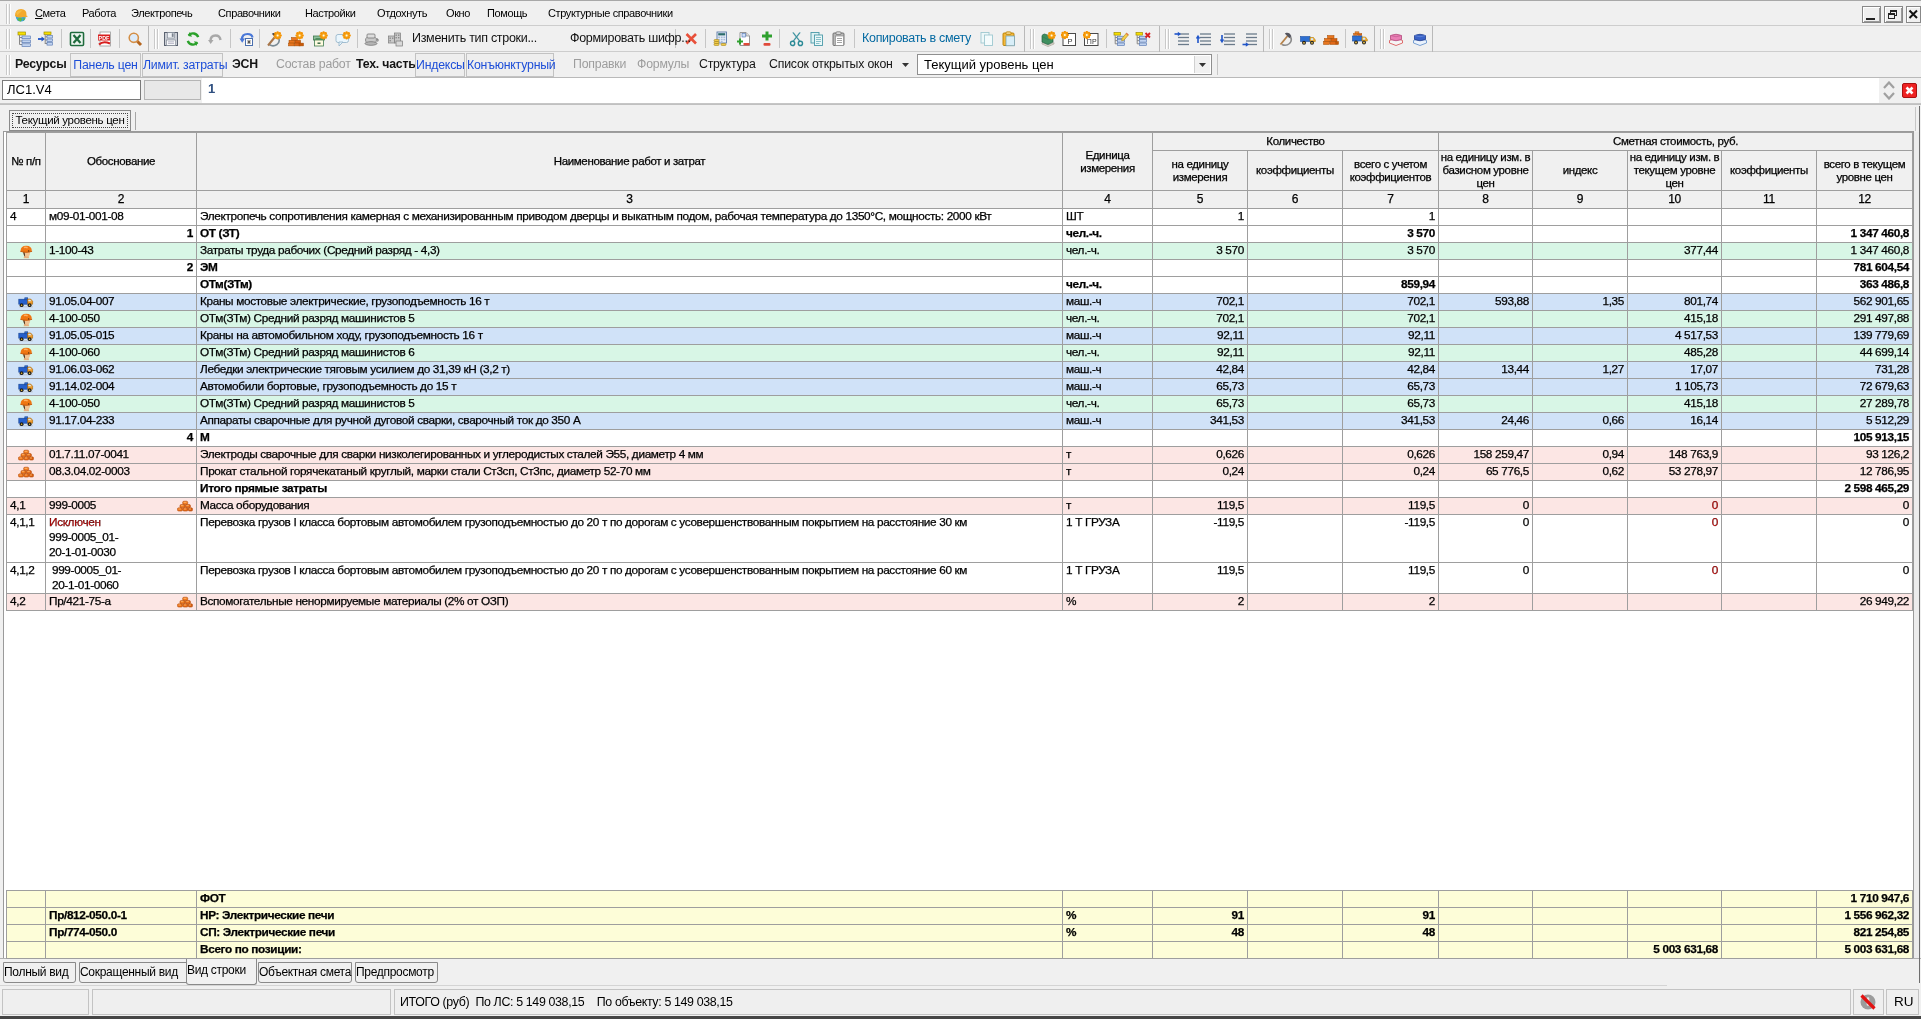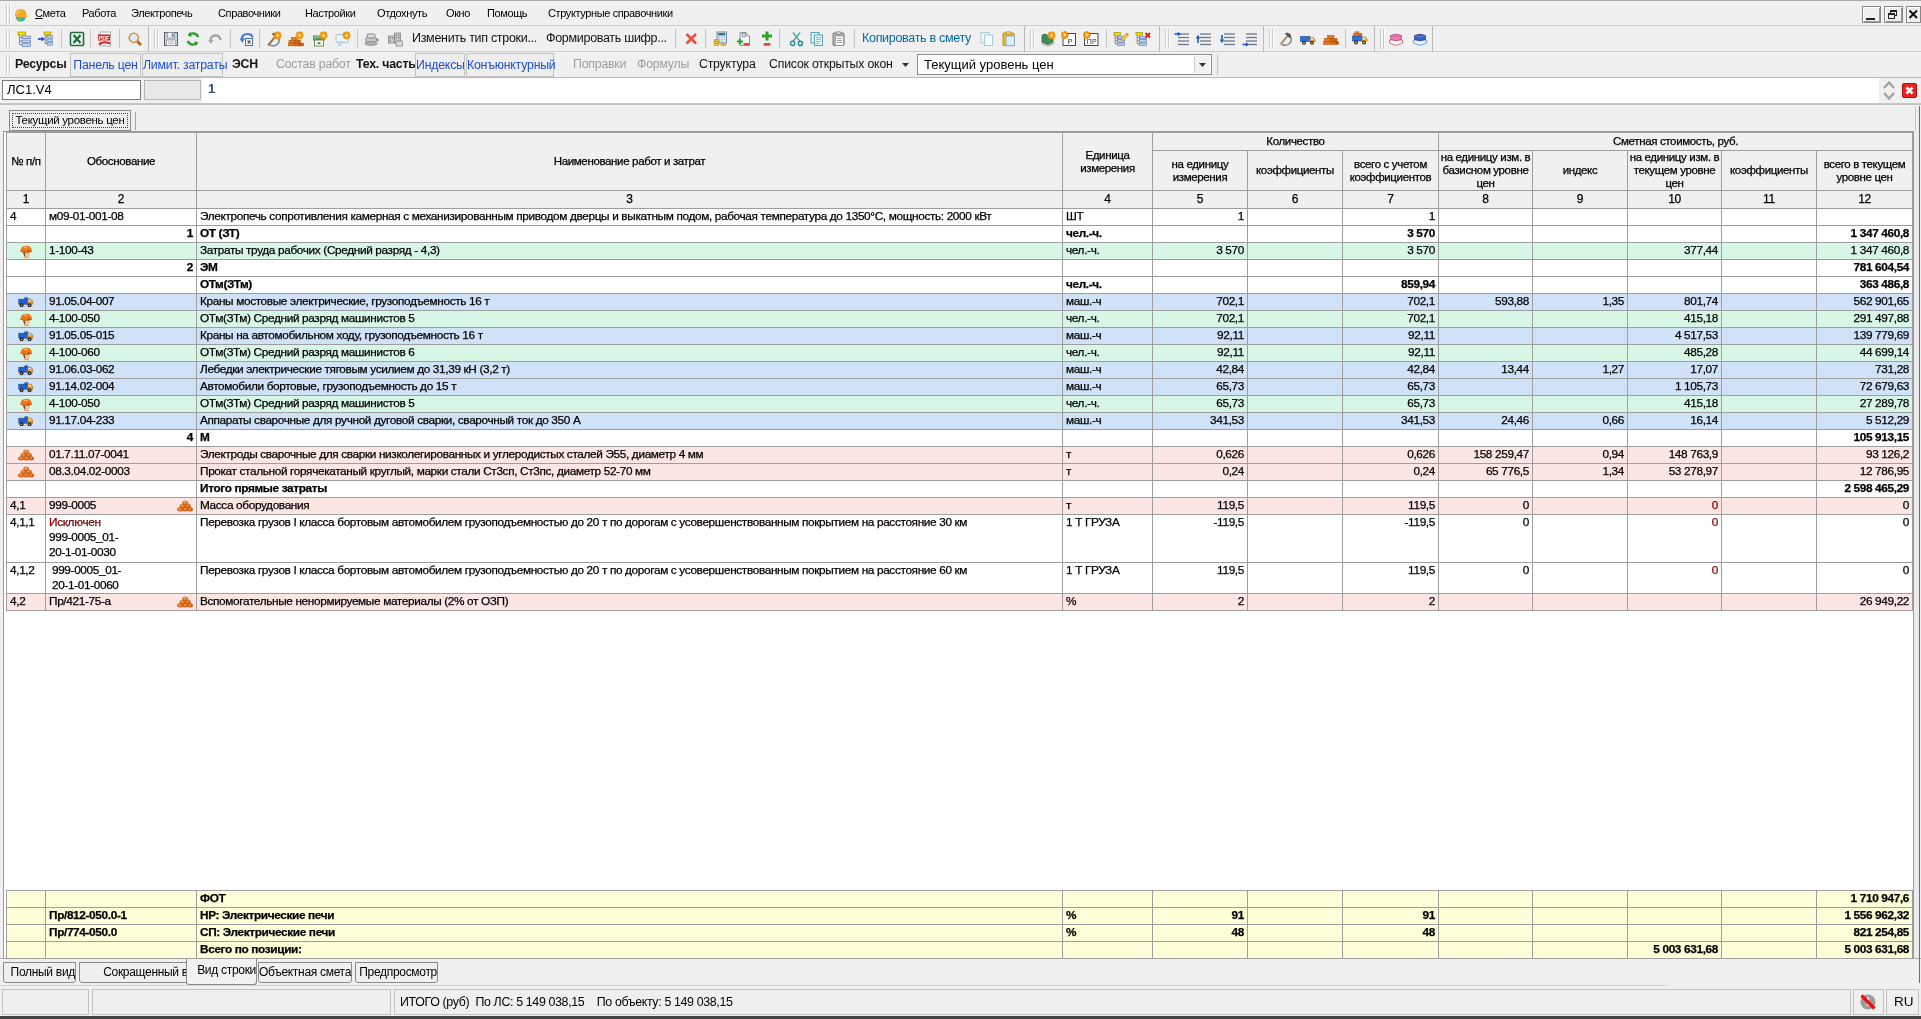--- a/index.html
+++ b/index.html
@@ -35,21 +35,21 @@
 .t .red{color:#e00000}
 tr.g td{background:#d8f6e6}
 tr.bl td{background:#d0e2f8}
 tr.p td{background:#fce6e4}
 tr.y td{background:#fdfdd8}
 tr.y td{font-weight:bold}
 .ic{display:block;margin:0 auto}
 .icr{display:block;float:right}
 
 #btabs{left:0;top:958px;width:1921px;height:27px;background:#f0f0f0;border-top:1px solid #b0b0b0}
-.btab{position:absolute;top:3px;height:21px;background:#f0f0f0;border:1px solid #8a8a8a;border-radius:0 0 3px 3px;font-size:12px;letter-spacing:-0.3px;line-height:19px;text-align:right;white-space:nowrap}
+.btab{position:absolute;top:3px;height:21px;background:#f0f0f0;border:1px solid #8a8a8a;border-radius:0 0 3px 3px;font-size:12px;letter-spacing:-0.3px;line-height:19px;text-align:left;white-space:nowrap}
 .btab.act{top:0px;height:26px;background:#f1f1f1;border-top:none;line-height:22px}
 
 #status{left:0;top:985px;width:1667px;height:31px;background:#f0f0f0;border-top:1px solid #d4d4d4}
 .spanel{position:absolute;top:3px;height:26px;background:#efefef;border:1px solid #c3c3c3}
 #bottomedge{left:0;top:1016px;width:1921px;height:3px;background:#454545}
 </style></head>
 <body>
 
 <div id="menubar" class="abs">
   <div class="abs grip" style="left:6px;top:3px;height:20px"></div>
@@ -485,21 +485,21 @@
     <div class="abs grip" style="left:1165px;top:3px;height:20px"></div>
     <div class="abs grip" style="left:1168px;top:3px;height:20px"></div>
     <div class="abs gsep" style="left:1263px"></div>
     <div class="abs grip" style="left:1269px;top:3px;height:20px"></div>
     <div class="abs grip" style="left:1272px;top:3px;height:20px"></div>
     <div class="abs gsep" style="left:1374px"></div>
     <div class="abs grip" style="left:1380px;top:3px;height:20px"></div>
     <div class="abs grip" style="left:1383px;top:3px;height:20px"></div>
     <div class="abs gsep" style="left:1432px"></div>
     <span class="abs tbtxt" style="left:412px">Изменить тип строки...</span>
-  <span class="abs tbtxt" style="left:546px">Формировать шифр...</span>
+  <span class="abs tbtxt" style="left:570px">Формировать шифр...</span>
   <span class="abs tbtxt dis" style="left:862px">Копировать в смету</span>
 </div>
 
 <div id="togglerow" class="abs">
   <div class="abs grip" style="left:6px;top:3px;height:20px"></div>
   <div class="abs grip" style="left:9px;top:3px;height:20px"></div>
   <span class="abs tog" style="left:15px">Ресурсы</span>
   <span class="abs togd" style="left:70px;top:1px;width:71px">Панель цен</span>
   <span class="abs togd" style="left:142px;top:1px;width:81px">Лимит. затраты</span>
   <span class="abs tog" style="left:232px">ЭСН</span>
@@ -947,21 +947,21 @@
                 </g>
               </svg>
             </td>
             <td>08.3.04.02-0003</td>
             <td>Прокат стальной горячекатаный круглый, марки стали Ст3сп, Ст3пс, диаметр 52-70 мм</td>
             <td>т</td>
             <td class="r">0,24</td>
             <td></td>
             <td class="r">0,24</td>
             <td class="r">65 776,5</td>
-            <td class="r">1,34</td>
+            <td class="r">0,62</td>
             <td class="r">53 278,97</td>
             <td></td>
             <td class="r">12 786,95</td>
           </tr>
           <tr class="w">
             <td></td>
             <td></td>
             <td class="b">Итого прямые затраты</td>
             <td></td>
             <td></td>

